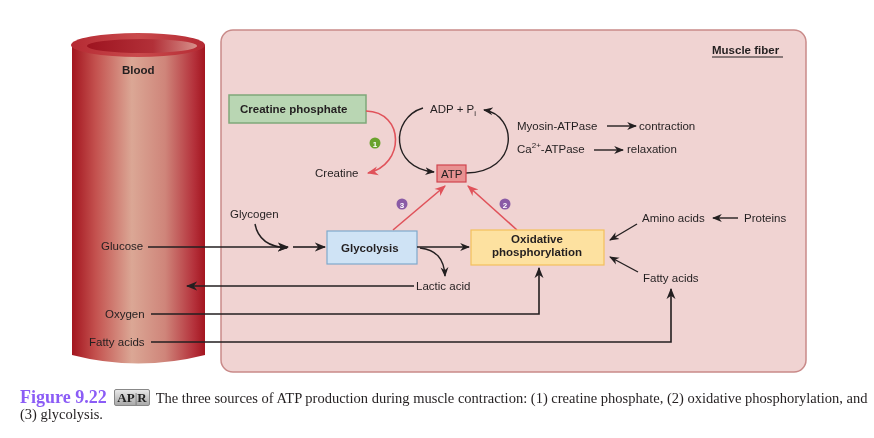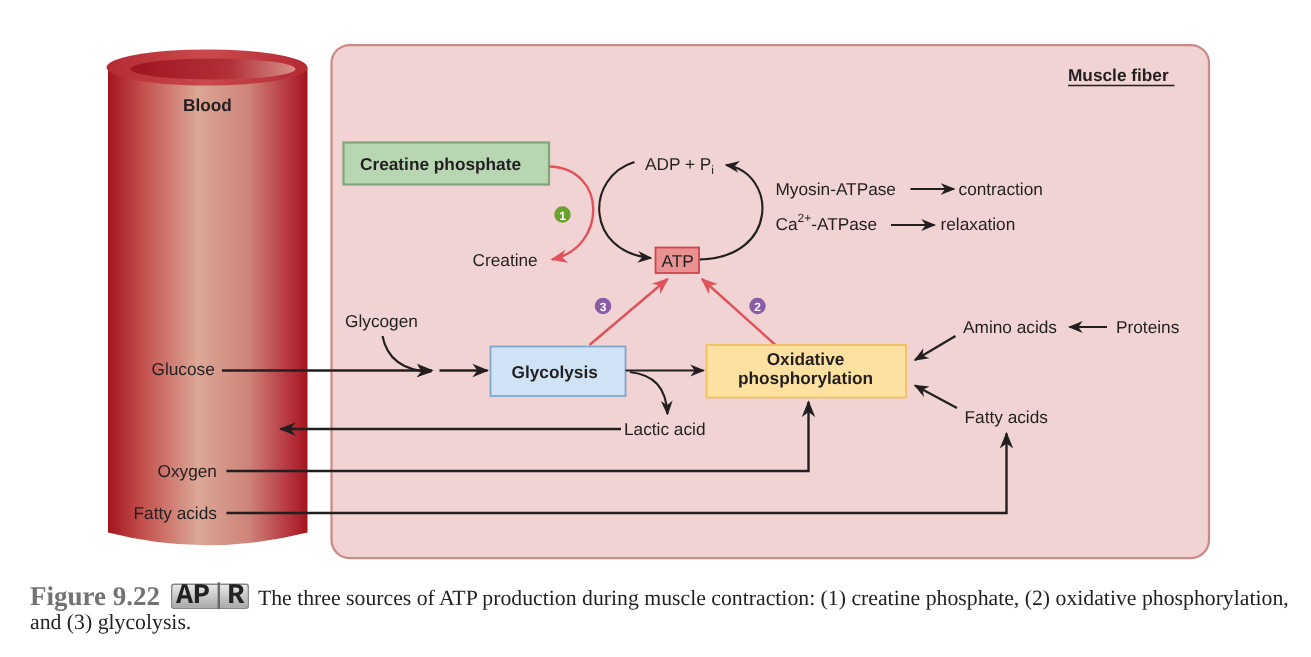--- a/index.html
+++ b/index.html
@@ -1,22 +1,22 @@
 <!DOCTYPE html>
 <html><head>
 <meta charset="utf-8">
 <style>
   html, body { margin:0; padding:0; background:#ffffff; }
   body { width:874px; height:438px; position:relative; overflow:hidden; font-family:"Liberation Sans", sans-serif; }
   #diagram { position:absolute; left:0; top:0; width:874px; height:438px; }
   .lbl { font-family:"Liberation Sans", sans-serif; font-size:11.5px; fill:#231f20; }
   .bold { font-weight:bold; }
   .caption { position:absolute; left:20px; top:389px; width:850px; font-family:"Liberation Serif", serif; font-size:14.5px; line-height:16px; color:#231f20; }
-  .fig-num { font-family:"Liberation Serif", serif; font-weight:bold; color:#737373; font-size:18px; }
-  .apr { display:inline-block; vertical-align:1px; margin:0 6px 0 4px; padding:0 2px; height:15px; line-height:15px; font-family:Liberation Mono, monospace; font-weight:bold; font-size:19px; color:#222; background:linear-gradient(#e8e8e8,#a9a9a9); border:1px solid #888; border-radius:2px; }
+  .fig-num { font-family:"Liberation Serif", serif; font-weight:bold; color:#8b5cf6; font-size:18px; }
+  .apr { display:inline-block; vertical-align:1px; margin:0 6px 0 4px; padding:0 2px; height:15px; line-height:15px; font-family:Liberation Serif, serif; font-weight:bold; font-size:13px; color:#222; background:linear-gradient(#e8e8e8,#a9a9a9); border:1px solid #888; border-radius:2px; }
   .apr .sep { color:#666; font-weight:normal; }
 </style>
 </head>
 <body>
 
 <svg id="diagram" viewBox="0 0 874 438" xmlns="http://www.w3.org/2000/svg">
   <defs>
     <linearGradient id="vesselGrad" x1="0" x2="1" y1="0" y2="0">
       <stop offset="0" stop-color="#a3151f"></stop>
       <stop offset="0.18" stop-color="#c4524f"></stop>

